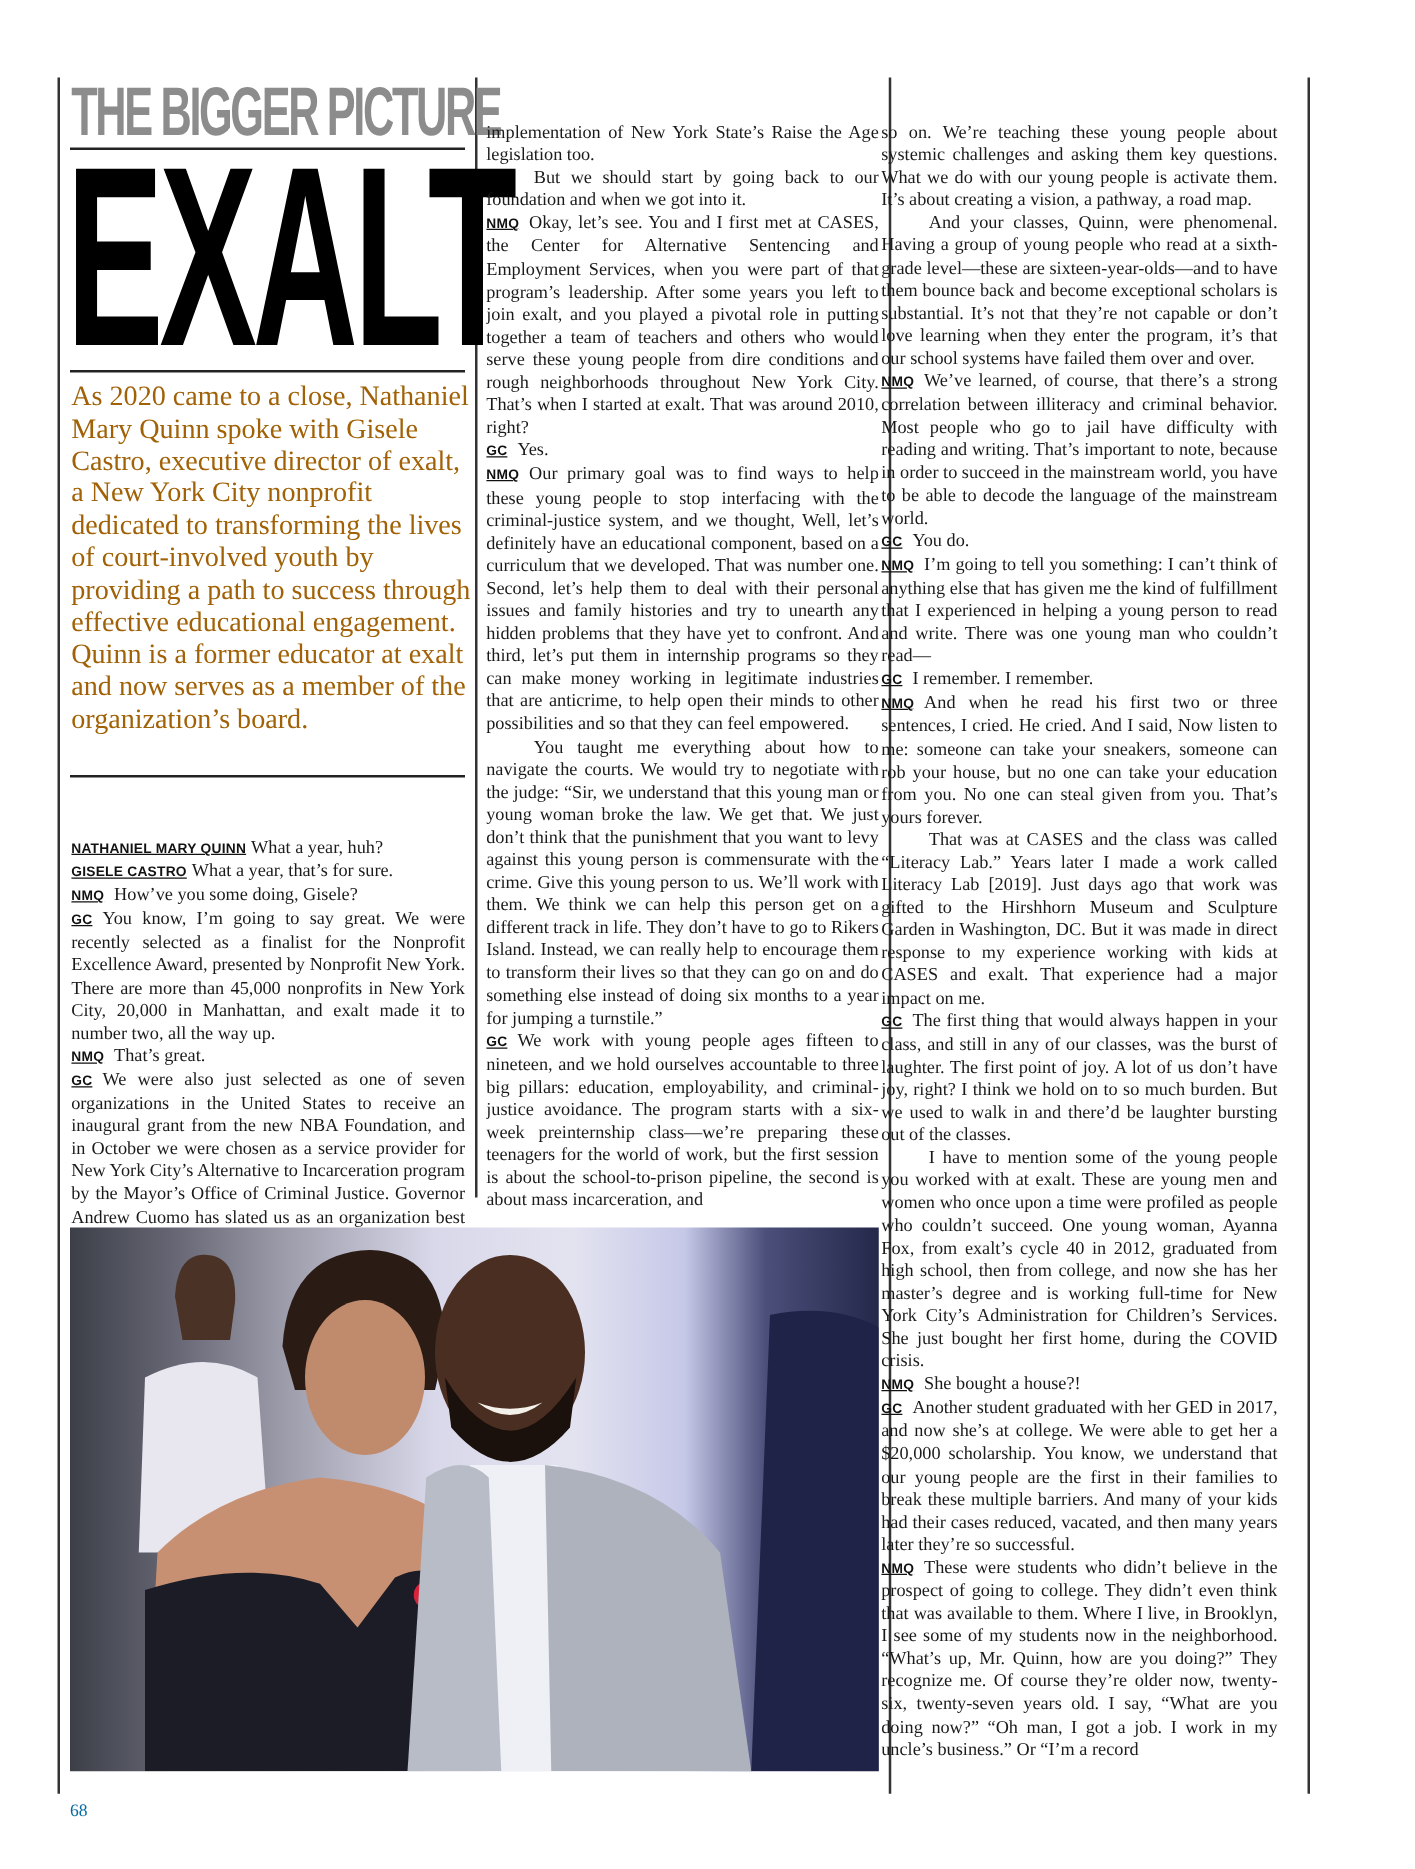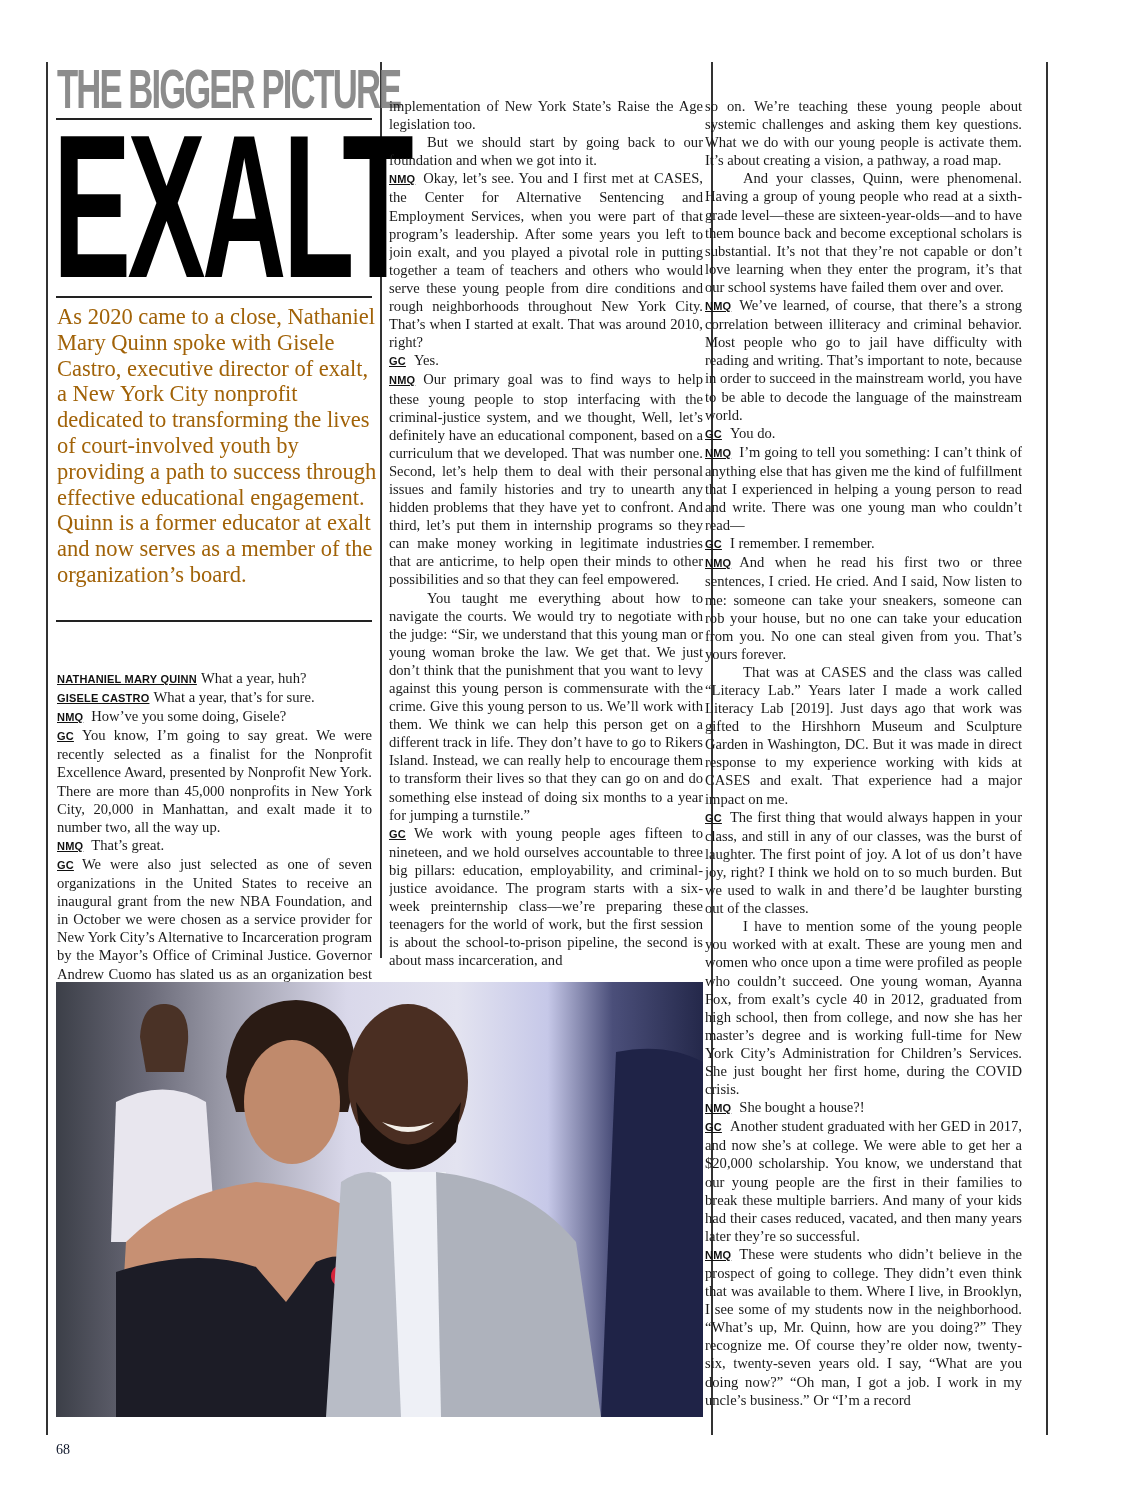--- a/index.html
+++ b/index.html
@@ -43,21 +43,21 @@
   #col1 { left: 57px; top: 633px; width: 315px; height: 330px; overflow: hidden; }
   #col2 { left: 389px; top: 61px; width: 314px; height: 900px; overflow: hidden; }
   #col3 { left: 705px; top: 61px; width: 317px; height: 1395px; overflow: hidden; }
 
   #photo {
     position: absolute; left: 56px; top: 982px; width: 647px; height: 435px; overflow: hidden;
     background: linear-gradient(90deg, #3c3f48 0%, #6a6a78 14%, #9a9aa8 26%, #d9d8ea 45%, #e3e3f0 62%, #c6c8e8 76%, #4b4f7a 86%, #24284a 100%);
   }
   #page-number {
     position: absolute; left: 56px; top: 1442px;
-    font-family: "Liberation Serif", "DejaVu Serif", serif; font-size: 14px; color: #0f172a;
+    font-family: "Liberation Serif", "DejaVu Serif", serif; font-size: 14px; color: #0369a1;
   }
 </style>
 </head>
 <body>
 
 <div class="vrule" style="left:46px; top:62px; height:1373px;"></div>
 <div class="vrule" style="left:380px; top:62px; height:896px;"></div>
 <div class="vrule" style="left:711px; top:62px; height:1373px;"></div>
 <div class="vrule" style="left:1046px; top:62px; height:1373px;"></div>
 

